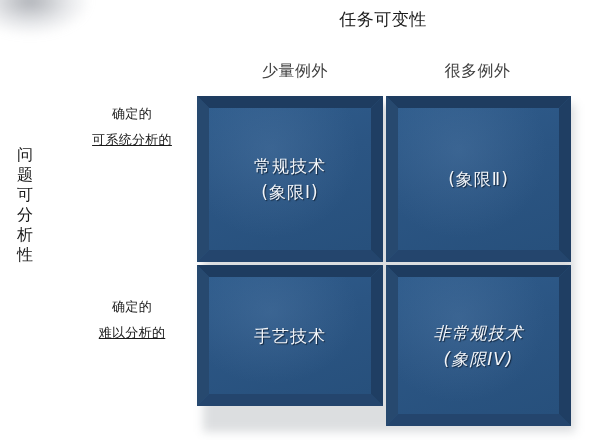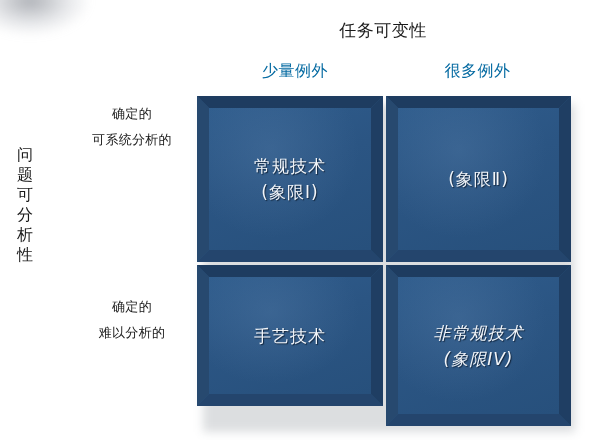--- a/index.html
+++ b/index.html
@@ -33,30 +33,29 @@
     position: absolute;
     left: 283px;
     top: 8px;
     width: 200px;
     text-align: center;
     font-size: 17px;
     line-height: 22px;
     color: #1a1a1a;
     letter-spacing: 0.5px;
     white-space: nowrap;
-    margin-top: 11px;
   }
 
   
   .col-head {
     position: absolute;
     top: 61px;
     font-size: 16px;
     line-height: 20px;
-    color: #0369a1;
+    color: #404040;
     letter-spacing: 0.5px;
     text-align: center;
     white-space: nowrap;
   }
   .col-head.c0 { left: 221px; width: 148px; }
   .col-head.c1 { left: 385px; width: 185px; text-align: center; }
 
   
   .axis-title-left {
     position: absolute;
@@ -80,21 +79,21 @@
     text-align: center;
     font-size: 13px;
     line-height: 26px;
     color: #1a1a1a;
     letter-spacing: 0.3px;
     white-space: nowrap;
   }
   .row-label.r0 { left: 72px; top: 101px; }
   .row-label.r1 { left: 72px; top: 294px; }
   .row-label .l1 { display: block; }
-  .row-label .l2 { display: block; }
+  .row-label .l2 { display: block; text-decoration: underline; }
 
   
   .matrix {
     position: absolute;
     left: 197px;
     top: 96px;
     width: 374px;
     height: 330px;
   }
 

